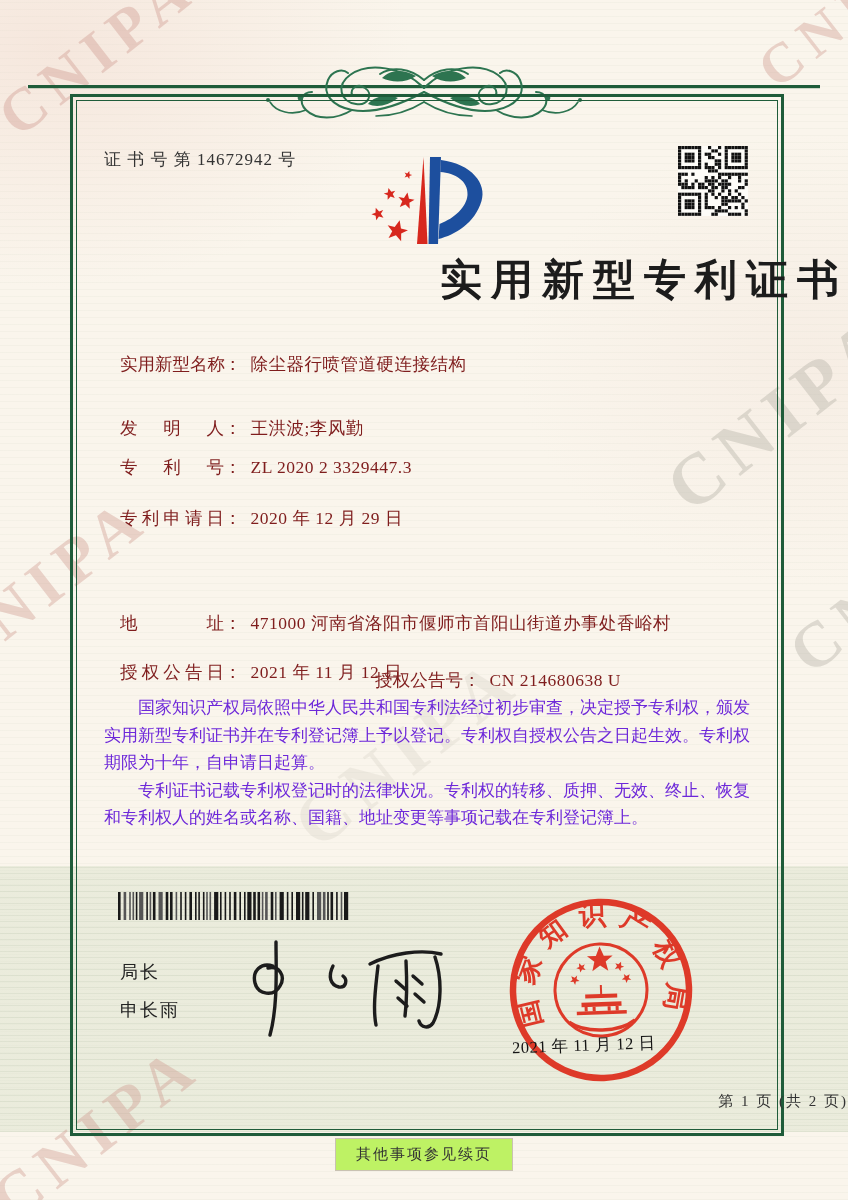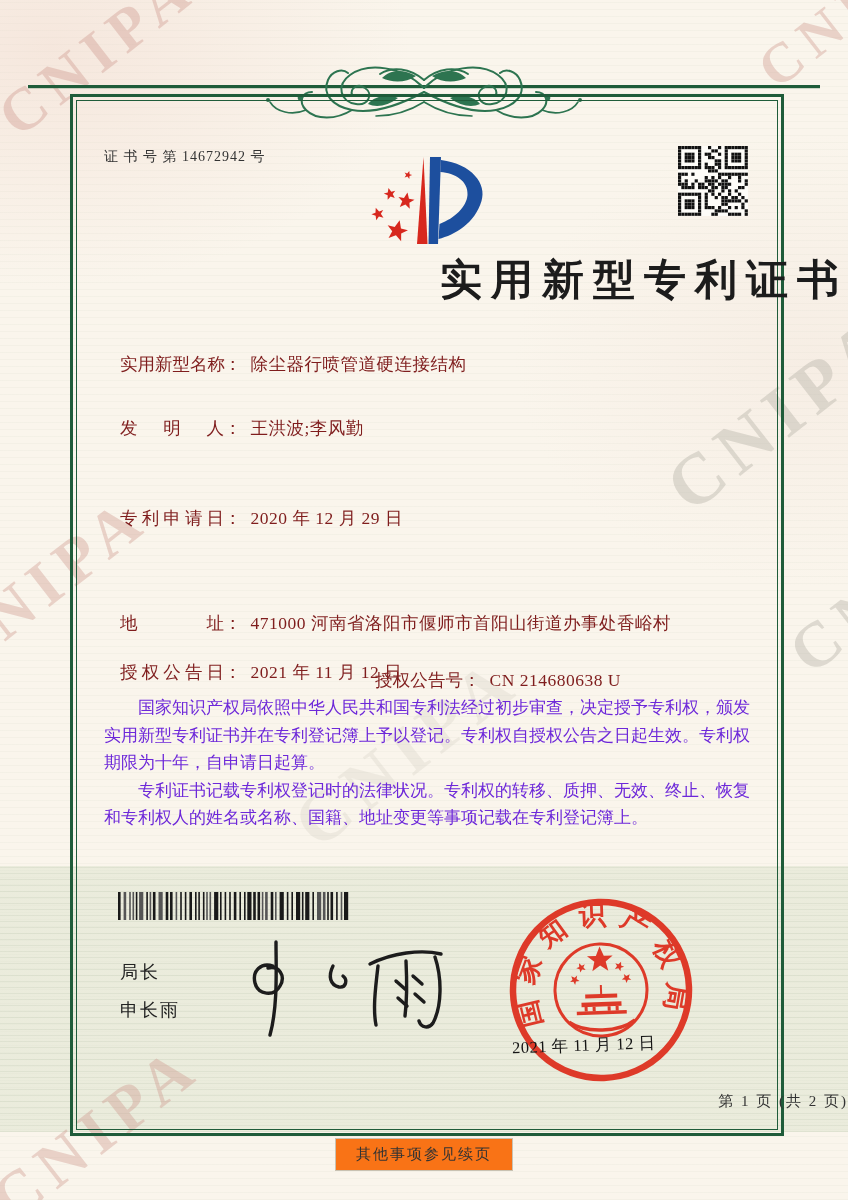--- a/index.html
+++ b/index.html
@@ -28,21 +28,21 @@
   }
   .wm.pink{color:rgba(205,150,140,.38);}
   .wm.gray{color:rgba(173,170,158,.36);}
   .wm.faint{color:rgba(200,195,183,.24);}
   .frame{
     position:absolute;left:70px;top:94px;width:708px;height:1036px;
     border:3px solid #1f5c3a;z-index:2;pointer-events:none;
   }
   .frame-inner{position:absolute;inset:3px;border:1px solid #1f5c3a;}
   .orn{position:absolute;left:0;top:50px;z-index:2;pointer-events:none;}
-  .cert-no{position:absolute;left:104px;top:148px;z-index:3;font-size:14px;letter-spacing:1px;color:#333;}
+  .cert-no{position:absolute;left:104px;top:148px;z-index:3;font-size:17px;letter-spacing:1px;color:#333;}
   .logo{position:absolute;left:345px;top:144px;z-index:3;}
   .qr{position:absolute;left:678px;top:146px;z-index:3;}
   .title{
     position:absolute;left:0;top:252px;width:100%;text-align:right;z-index:3;
     font-size:42px;font-weight:bold;letter-spacing:9px;color:#1c1c1c;
   }
   .row{position:absolute;left:120px;width:640px;z-index:3;font-size:17.5px;color:#7f1d1d;white-space:nowrap;}
   .flabel{display:inline-block;width:104px;text-align:justify;text-align-last:justify;vertical-align:bottom;}
   .fvalue{margin-left:9px;letter-spacing:.5px;}
   .grant2{position:absolute;left:255px;top:0;margin-top:8px;}
@@ -54,21 +54,21 @@
   .sig-name{position:absolute;left:120px;top:998px;z-index:3;font-size:18px;letter-spacing:2px;color:#222;}
   .autograph{position:absolute;left:235px;top:936px;z-index:3;}
   .seal{position:absolute;left:506px;top:895px;z-index:3;transform:rotate(-2deg);}
   .seal-date{
     position:absolute;left:512px;top:1034px;width:186px;z-index:4;
     font-size:16.5px;color:#151515;letter-spacing:.5px;transform:rotate(-2deg);white-space:nowrap;
   }
   .page-num{position:absolute;left:0;top:1092px;width:100%;text-align:right;z-index:3;font-size:15px;letter-spacing:2px;color:#333;}
   .note-box{
     position:absolute;left:50%;top:1138px;transform:translateX(-50%);z-index:3;
-    background:#f97316;border:1px solid #c9c2b2;padding:6px 20px;font-size:15px;letter-spacing:2px;color:#333;white-space:nowrap;
+    background:#bef264;border:1px solid #c9c2b2;padding:6px 20px;font-size:15px;letter-spacing:2px;color:#333;white-space:nowrap;
   }
 </style>
 </head>
 <body>
 
 <div id="page">
 
   <div class="band"></div>
 
   <span class="wm pink" style="left:-18px;top:18px;font-size:60px">CNIPA</span>
@@ -345,20 +345,23 @@
     </svg>
 
   <div class="title">实用新型专利证书</div>
 
   <div class="row" style="top:352px">
     <span class="flabel">实用新型名称</span><span>：</span><span class="fvalue">除尘器行喷管道硬连接结构</span>
   </div>
   <div class="row" style="top:416px">
     <span class="flabel">发明人</span><span>：</span><span class="fvalue">王洪波;李风勤</span>
   </div>
+  <div class="row" style="top:455px">
+    <span class="flabel">专利号</span><span>：</span><span class="fvalue">ZL 2020 2 3329447.3</span>
+  </div>
   <div class="row" style="top:506px">
     <span class="flabel">专利申请日</span><span>：</span><span class="fvalue">2020 年 12 月 29 日</span>
   </div>
   <div class="row" style="top:611px">
     <span class="flabel">地址</span><span>：</span><span class="fvalue">471000 河南省洛阳市偃师市首阳山街道办事处香峪村</span>
   </div>
   <div class="row" style="top:660px">
     <span class="flabel">授权公告日</span><span>：</span><span class="fvalue">2021 年 11 月 12 日</span>
     <span class="grant2">
       <span class="flabel">授权公告号</span><span>：</span><span class="fvalue">CN 214680638 U</span>

